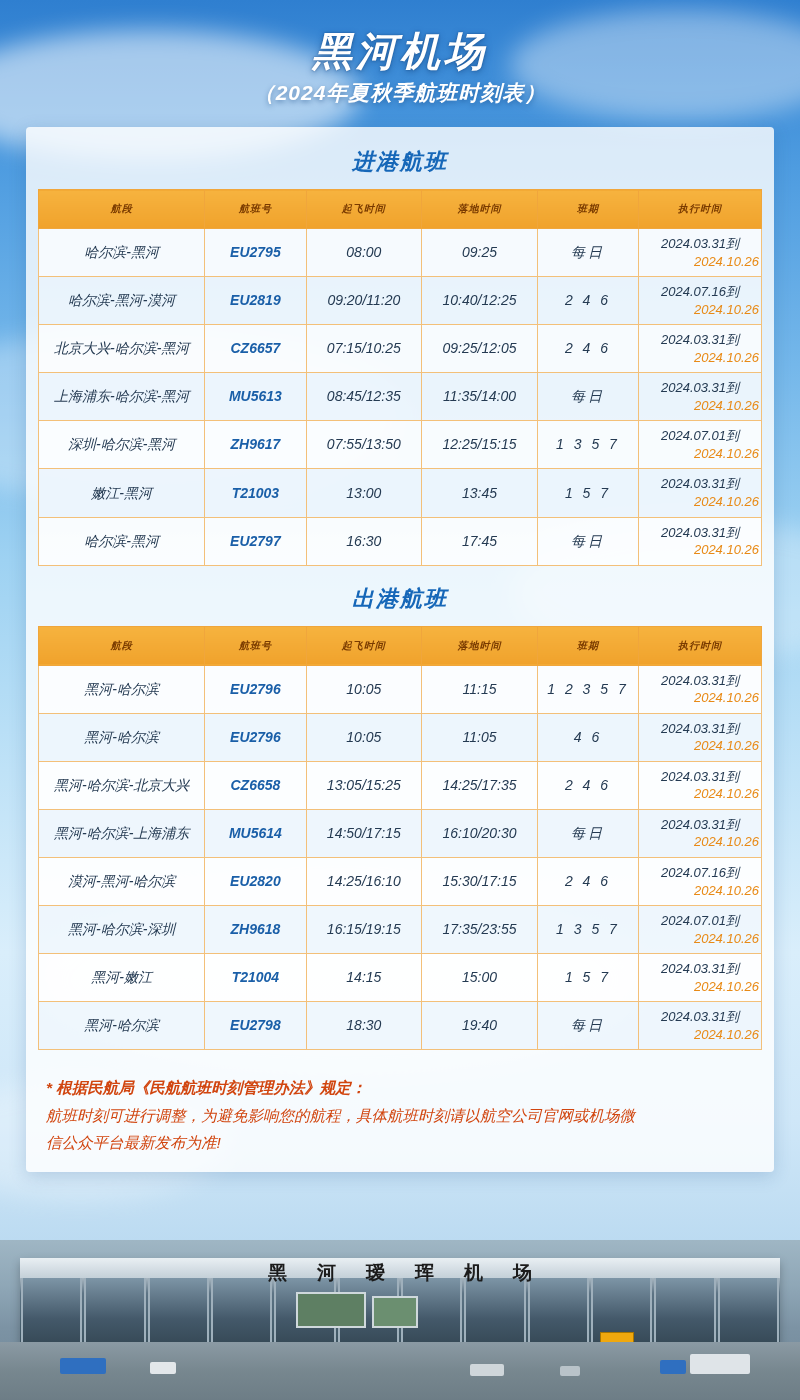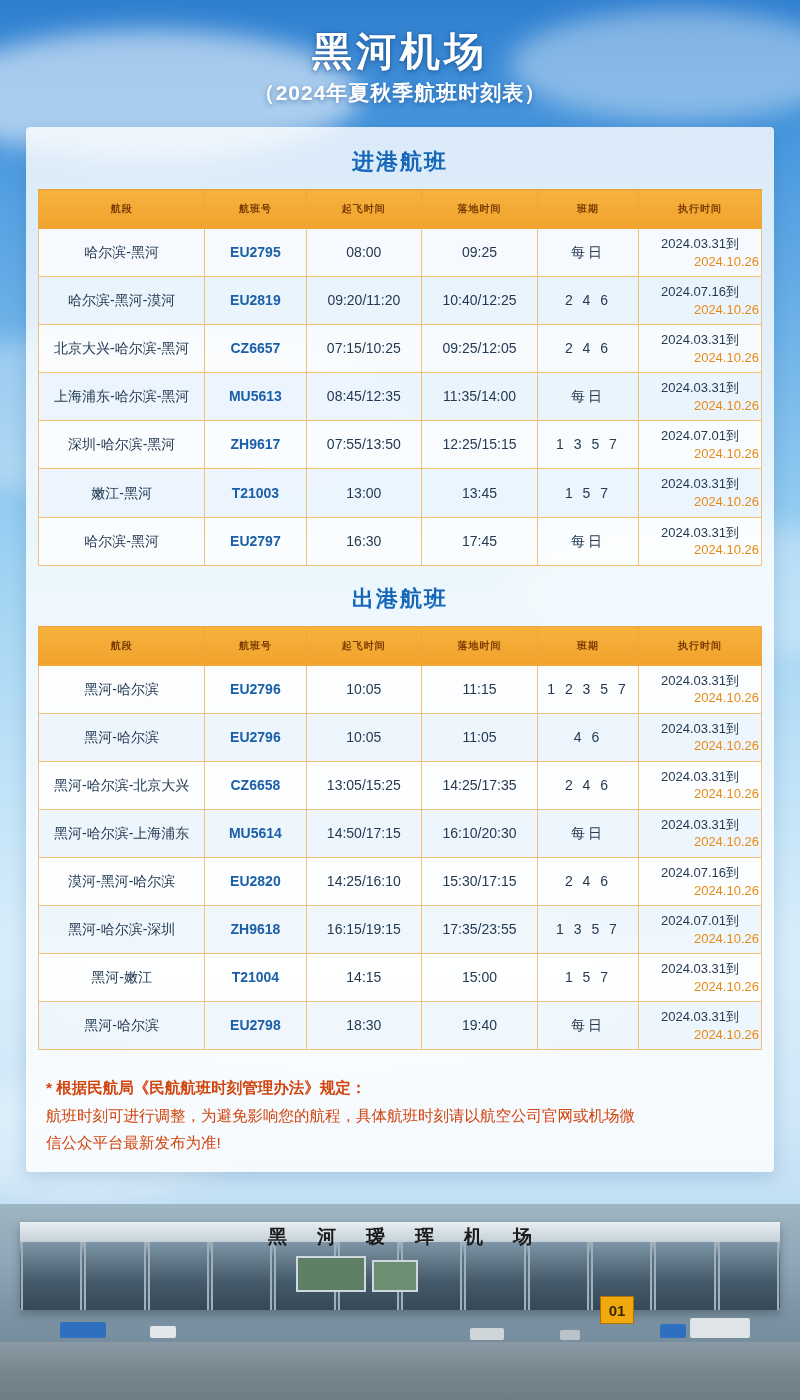--- a/index.html
+++ b/index.html
@@ -20,21 +20,21 @@
     filter: blur(12px);
     pointer-events: none;
   }
   .c1 { width: 420px; height: 130px; left: -60px; top: 30px; }
   .c2 { width: 340px; height: 110px; right: -50px; top: 10px; opacity:.7;}
   .c3 { width: 520px; height: 170px; left: -120px; top: 330px; opacity:.55;}
   .c4 { width: 380px; height: 140px; right: -90px; top: 520px; opacity:.5;}
   .c5 { width: 600px; height: 200px; left: 40px; top: 880px; opacity:.45;}
   .c6 { width: 300px; height: 120px; left: -70px; top: 1080px; opacity:.5;}
 
-  .page { position: relative; z-index: 3; width: 800px; }
+  .page { position: relative; z-index: 3; width: 800px; font-style: italic; }
 
   .header { text-align: center; padding-top: 24px; }
   .title {
     font-size: 40px; font-weight: bold; color: #ffffff;
     letter-spacing: 4px;
     text-shadow: 0 2px 6px rgba(20,70,130,.55), 0 0 2px rgba(20,70,130,.8);
   }
   .subtitle {
     margin-top: 0;
     font-size: 21px; font-weight: bold; color: #ffffff;
@@ -102,21 +102,21 @@
     margin: 14px 8px 0 8px;
     color: #d1450f;
     font-size: 15.5px;
     line-height: 1.75;
   }
   .note .line1 { font-weight: bold; margin-top: 24px; }
 
   .photo {
     position: absolute;
     left: 0; bottom: 0;
-    width: 800px; height: 196px;
+    width: 800px; height: 160px;
     z-index: 4;
     background: linear-gradient(180deg,#9fb6c4 0%, #8ea6b6 30%, #7c93a4 55%, #6d8496 100%);
     overflow: hidden;
   }
   .terminal {
     position: absolute;
     left: 20px; right: 20px; top: 18px; height: 88px;
     background: linear-gradient(180deg,#d6dee3 0%, #bcc8d0 18%, #5d7485 40%, #48606f 75%, #3d525f 100%);
     border-radius: 3px;
     box-shadow: 0 4px 10px rgba(0,0,0,.25);

